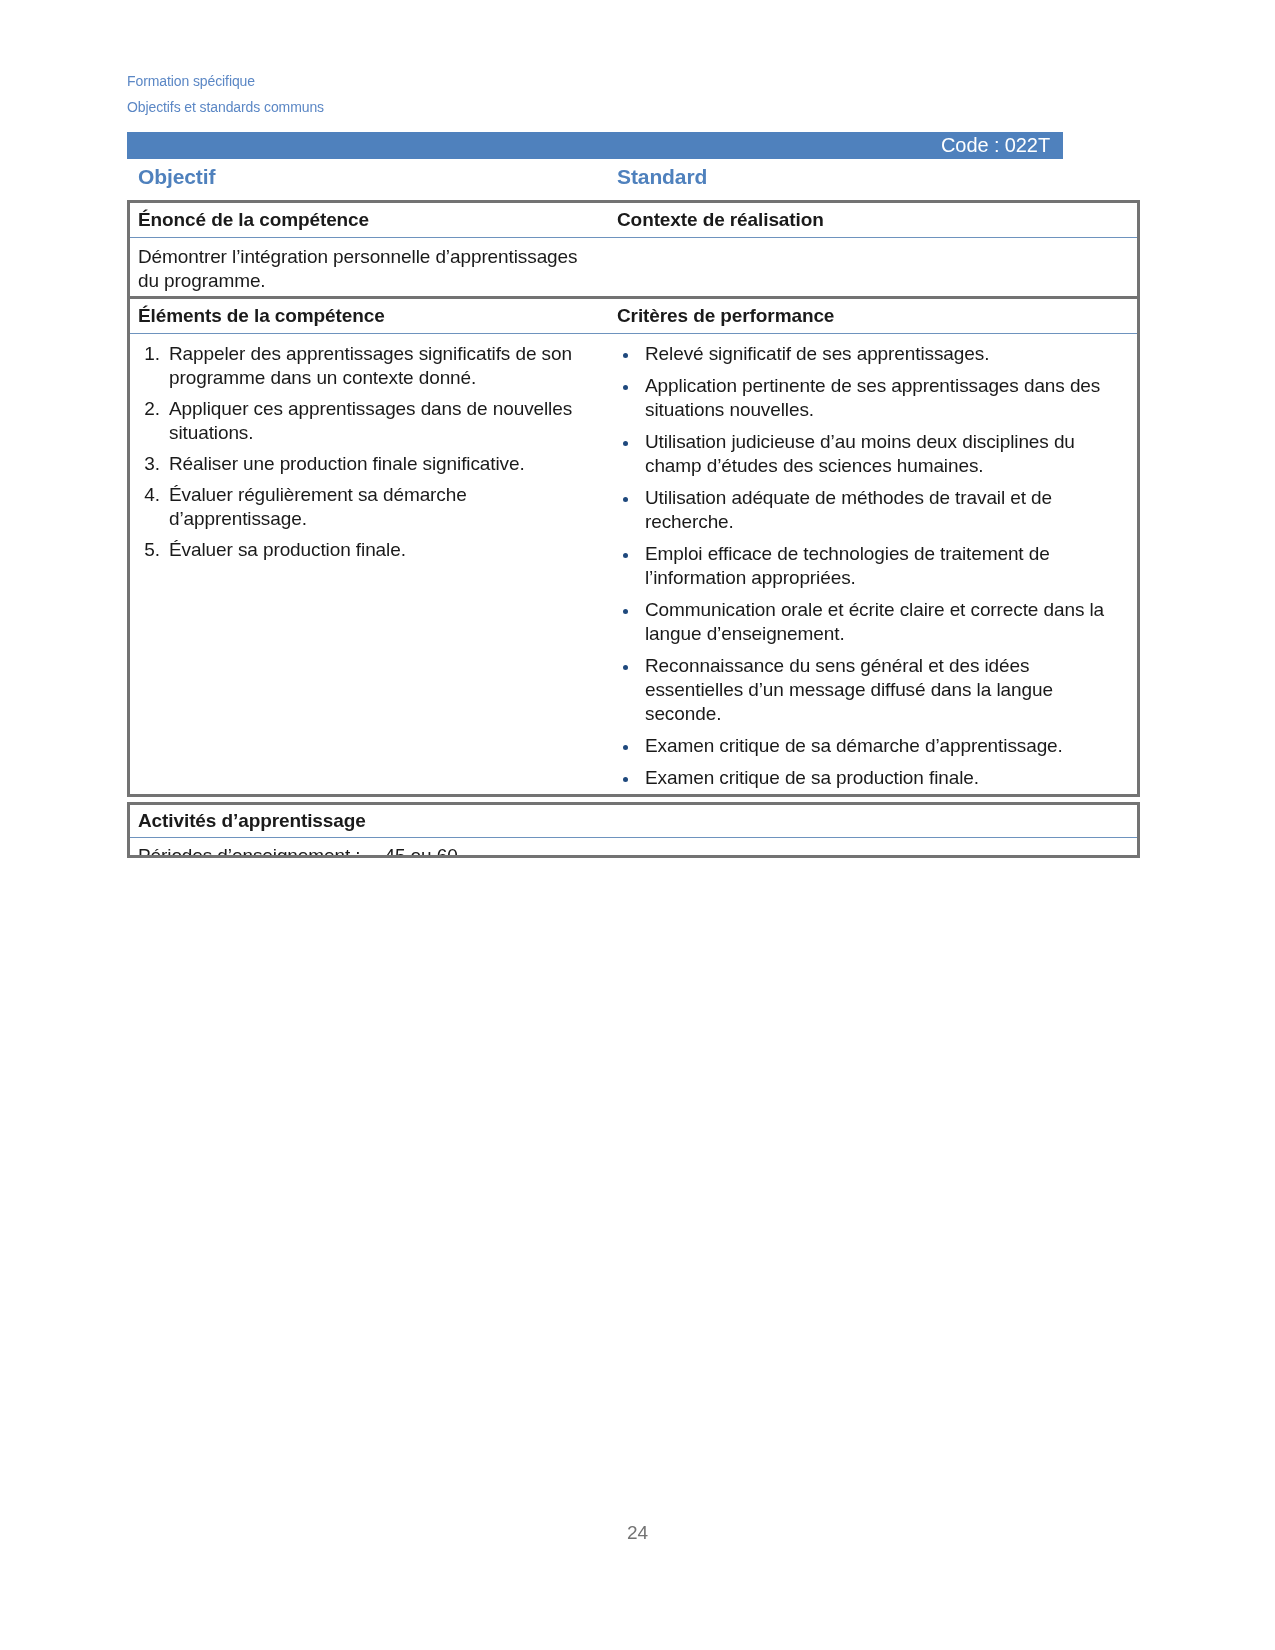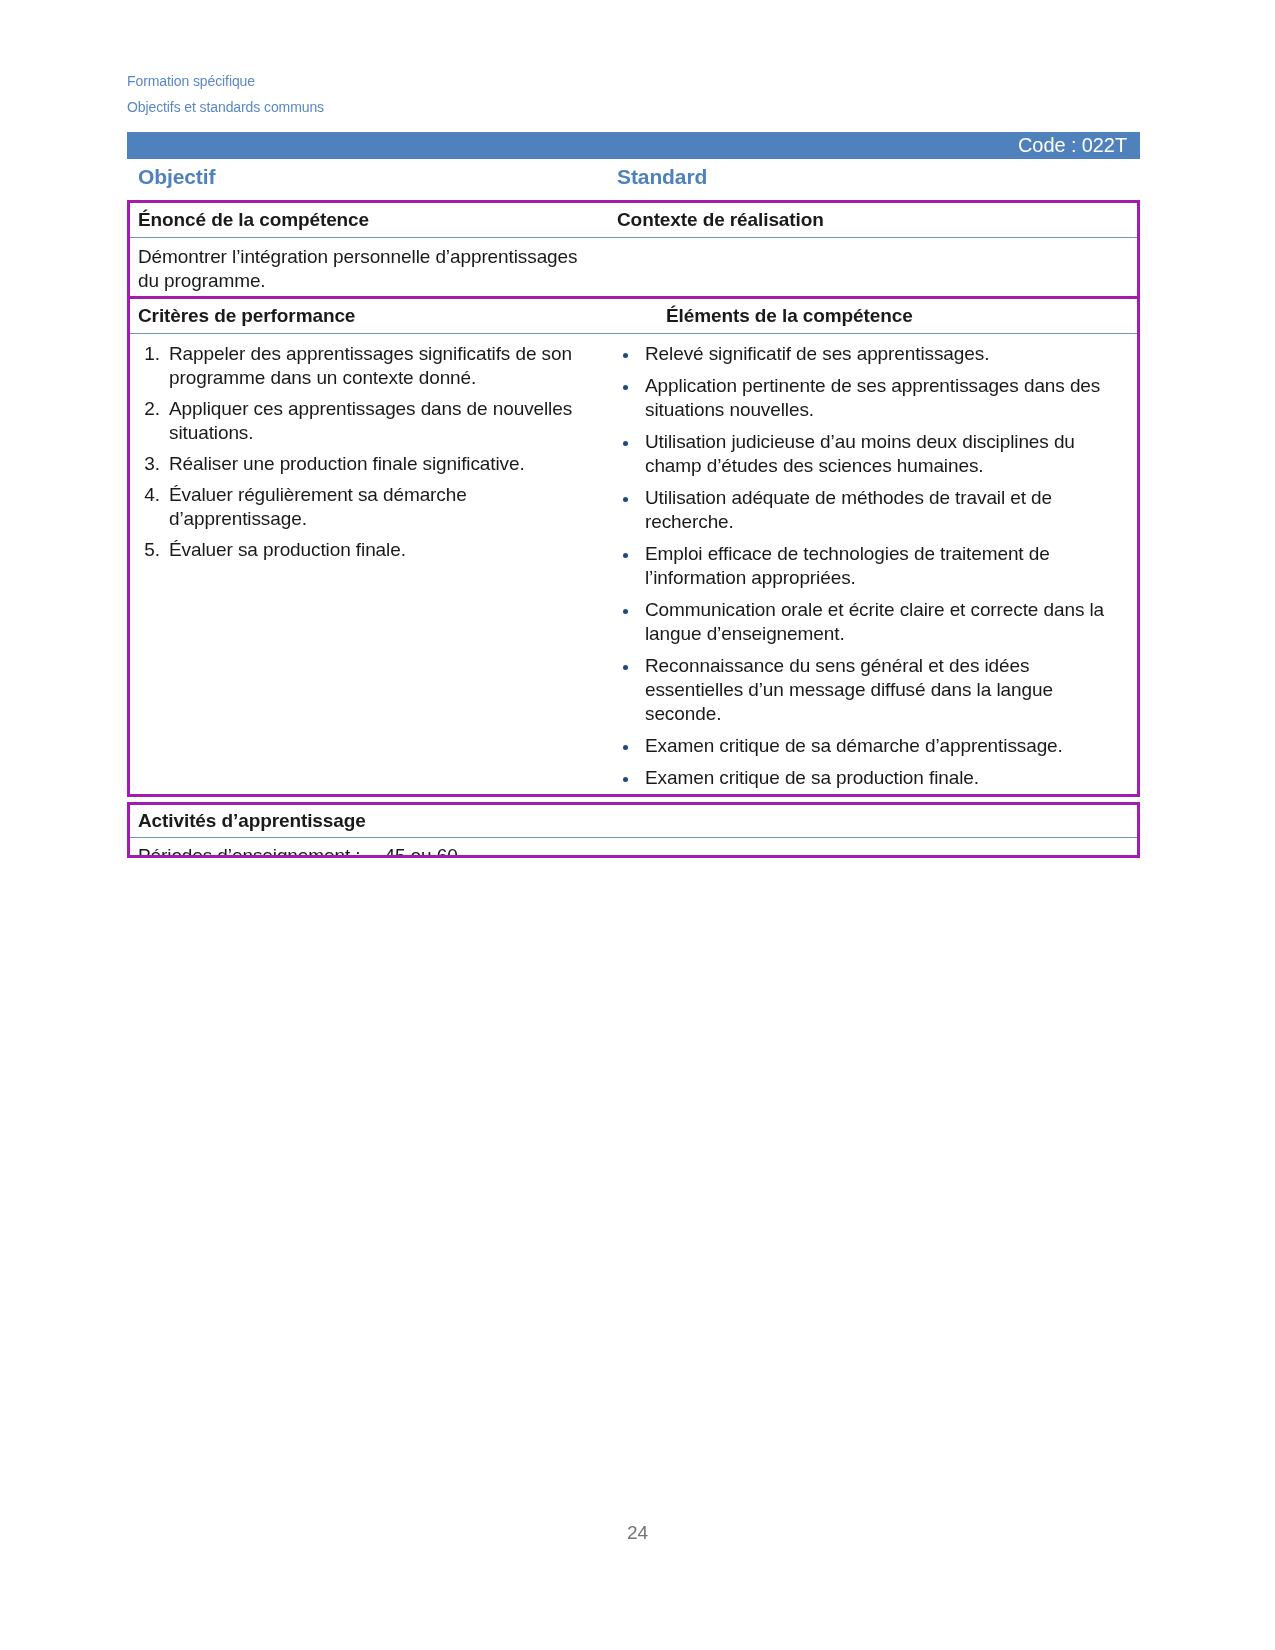--- a/index.html
+++ b/index.html
@@ -30,21 +30,21 @@
     color: #5B87C5;
     font-size: 14px;
     line-height: 26px;
   }
 
   
   .code-bar {
     position: absolute;
     left: 127px;
     top: 132px;
-    width: 1013px;
+    width: 936px;
     height: 27px;
     background: #4F81BD;
     box-sizing: border-box;
     text-align: right;
     padding-right: 13px;
     color: #ffffff;
     font-size: 20px;
     line-height: 27px;
   }
 
@@ -65,21 +65,21 @@
     line-height: 28px;
   }
   .col-title.left  { left: 11px; }
   .col-title.right { left: 490px; }
 
   
   .tbl {
     position: absolute;
     left: 127px;
     width: 1013px;
-    border: 3px solid #a21caf;
+    border: 3px solid #737373;
     box-sizing: border-box;
     background: #ffffff;
   }
   .tbl1 { top: 200px; min-height: 94px; }
   .tbl2 { top: 296px; height: 501px; }
   .tbl3 { top: 802px; height: 56px; overflow: hidden; }
 
   .row { display: flex; }
   .tbl-head { border-bottom: 1px solid #6E93BE; }
   .cell {
@@ -173,22 +173,22 @@
     </div>
     <div class="row">
       <div class="cell left">
         <p>Démontrer l’intégration personnelle d’apprentissages du programme.</p>
       </div>
     </div>
   </section>
 
   <section class="tbl tbl2">
     <div class="row tbl-head">
+      <div class="cell left head-label">Éléments de la compétence</div>
       <div class="cell right head-label">Critères de performance</div>
-      <div class="cell left head-label">Éléments de la compétence</div>
     </div>
     <div class="row">
       <div class="cell left">
         <ol class="numbered">
             <li>Rappeler des apprentissages significatifs de son programme dans un contexte donné.</li>
             <li>Appliquer ces apprentissages dans de nouvelles situations.</li>
             <li>Réaliser une production finale significative.</li>
             <li>Évaluer régulièrement sa démarche d’apprentissage.</li>
             <li>Évaluer sa production finale.</li>
           </ol>

